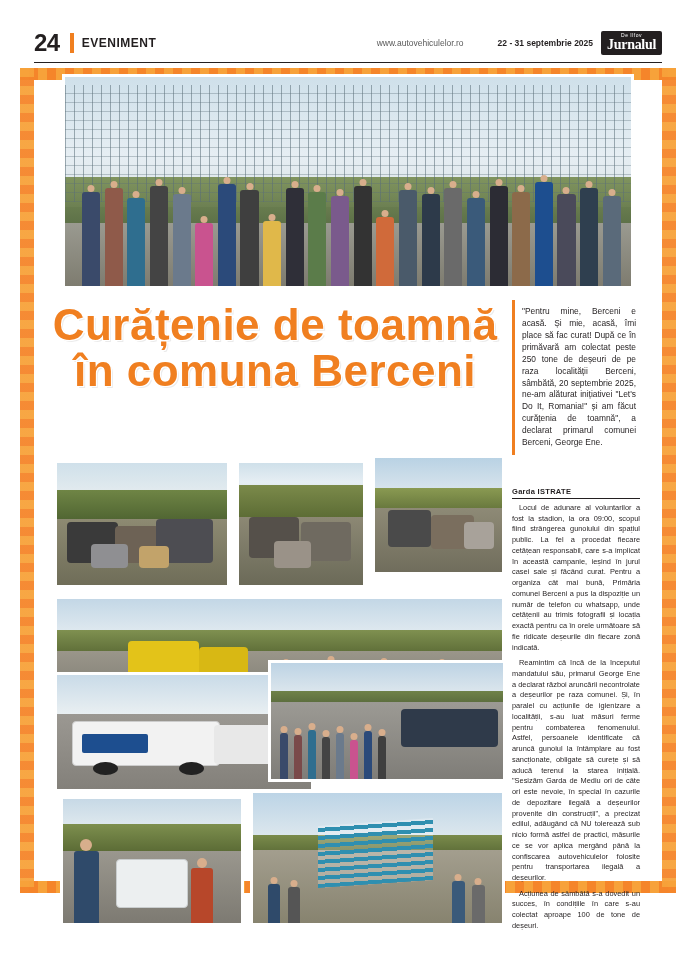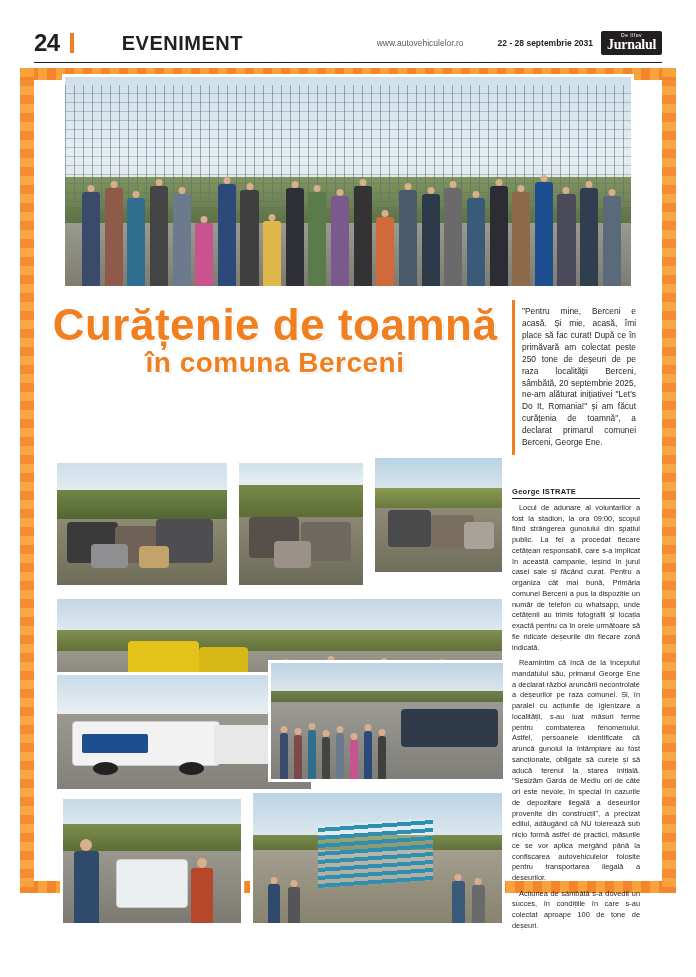--- a/index.html
+++ b/index.html
@@ -23,23 +23,22 @@
   }
   .page-number {
     font-size: 24px; font-weight: bold; color: #231f20;
     letter-spacing: -0.5px;
     margin-right: 10px;
   }
   .section-bar {
     width: 4px; height: 20px; background: #f07f20; margin-right: 8px;
   }
   .section-name {
-    font-size: 20px; font-weight: bold; color: #231f20;
+    font-size: 12px; font-weight: bold; color: #231f20;
     letter-spacing: 0.5px;
-    margin-left: 40px;
   }
   .masthead-spacer { flex: 1; }
   .site-url {
     font-size: 8.5px; color: #5a5a5a; margin-right: 34px;
   }
   .issue-date {
     font-size: 8.5px; color: #231f20; margin-right: 8px; font-weight: 600;
   }
   .logo-box {
     background: #231f20; color: #fff;
@@ -134,21 +133,21 @@
     line-height: 0.95;
     text-align: center;
     text-shadow:
       1px 1px 0 #fff, -1px 1px 0 #fff, 1px -1px 0 #fff, -1px -1px 0 #fff,
       2px 2px 0 rgba(0,0,0,0.08);
   }
   .headline .l1 {
     display: block; font-size: 44px; letter-spacing: 0.5px;
   }
   .headline .l2 {
-    display: block; font-size: 28px; letter-spacing: 0.5px; margin-top: 4px;
+    display: block; font-size: 44px; letter-spacing: 0.5px; margin-top: 4px;
   }
 
   
   .quote-box {
     position: absolute; left: 512px; top: 300px; width: 128px;
     background: #ffffff;
     border-left: 3px solid #f07f20;
     padding: 6px 4px 6px 7px;
   }
   .quote-text {
@@ -181,21 +180,21 @@
 <body>
 
 <div class="page">
 
   <div class="masthead">
     <span class="page-number">24</span>
     <span class="section-bar"></span>
     <span class="section-name">EVENIMENT</span>
     <span class="masthead-spacer"></span>
     <span class="site-url">www.autovehiculelor.ro</span>
-    <span class="issue-date">22 - 28 septembrie 2031</span>
+    <span class="issue-date">22 - 31 septembrie 2025</span>
     <span class="logo-box">
       <span class="logo-top">De Ilfov</span>
       <span class="logo-main">Jurnalul</span>
     </span>
   </div>
   <div class="header-rule"></div>
 
   <div class="edge-top"></div>
   <div class="edge-bottom"></div>
   <div class="edge-left"></div>
@@ -288,21 +287,21 @@
 
   <h1 class="headline">
     <span class="l1">Curățenie de toamnă</span>
     <span class="l2">în comuna Berceni</span>
   </h1>
 
   <div class="quote-box">
     <div class="quote-text">"Pentru mine, Berceni e acasă. Și mie, acasă, îmi place să fac curat! După ce în primăvară am colectat peste 250 tone de deșeuri de pe raza localității Berceni, sâmbătă, 20 septembrie 2025, ne-am alăturat inițiativei "Let's Do It, Romania!" și am făcut curățenia de toamnă", a declarat primarul comunei Berceni, George Ene.</div>
   </div>
 
-  <div class="byline">George ISTRATE</div>
+  <div class="byline">Garda ISTRATE</div>
 
   <div class="body-col">
     <p>Locul de adunare al voluntarilor a fost la stadion, la ora 09:00, scopul fiind strângerea gunoiului din spațiul public. La fel a procedat fiecare cetățean responsabil, care s-a implicat în această campanie, ieșind în jurul casei sale și făcând curat. Pentru a organiza cât mai bună, Primăria comunei Berceni a pus la dispoziție un număr de telefon cu whatsapp, unde cetățenii au trimis fotografii și locația exactă pentru ca în orele următoare să fie ridicate deșeurile din fiecare zonă indicată.</p>
     <p>Reamintim că încă de la începutul mandatului său, primarul George Ene a declarat război aruncării necontrolate a deșeurilor pe raza comunei. Și, în paralel cu acțiunile de igienizare a localității, s-au luat măsuri ferme pentru combaterea fenomenului. Astfel, persoanele identificate că aruncă gunoiul la întâmplare au fost sancționate, obligate să curețe și să aducă terenul la starea inițială. "Sesizăm Garda de Mediu ori de câte ori este nevoie, în special în cazurile de depozitare ilegală a deșeurilor provenite din construcții", a precizat edilul, adăugând că NU tolerează sub nicio formă astfel de practici, măsurile ce se vor aplica mergând până la confiscarea autovehiculelor folosite pentru transportarea ilegală a deșeurilor.</p>
     <p>Acțiunea de sâmbătă s-a dovedit un succes, în condițiile în care s-au colectat aproape 100 de tone de deșeuri.</p>
   </div>
 
   <div class="photo" id="photo-trash-1">
     <div class="sky" style="height:30%; background:linear-gradient(180deg,#cfe0ea,#e8eef0)"></div>
     <div class="veg" style="top:22%; height:26%"></div>

